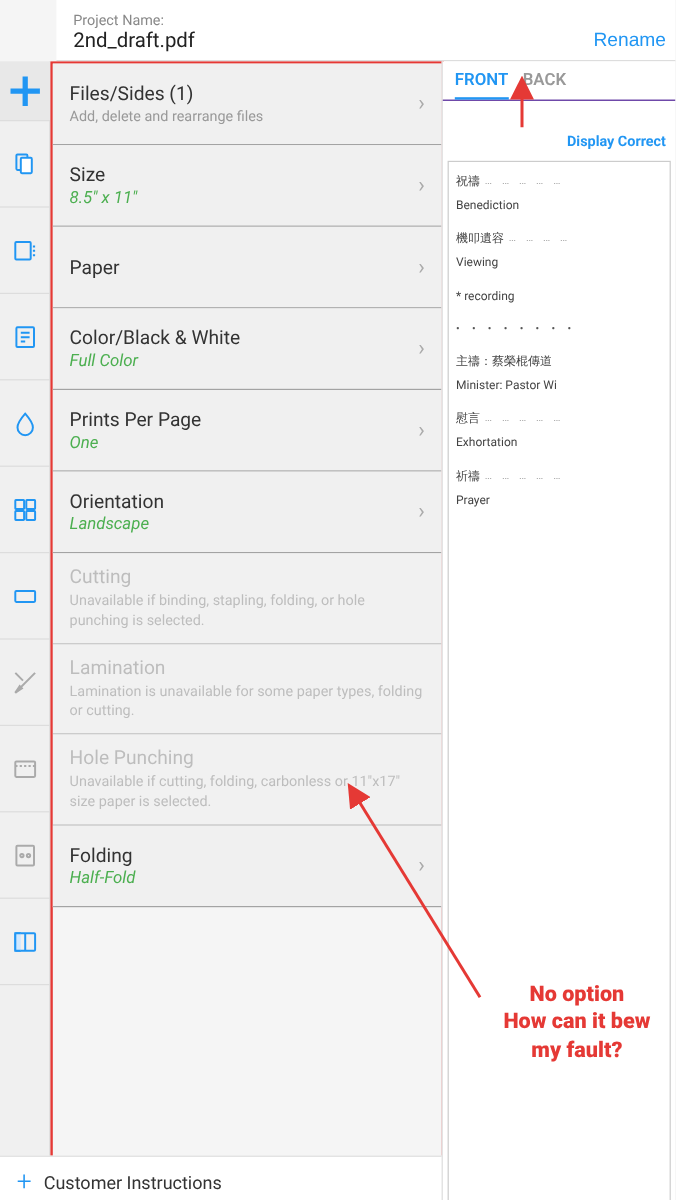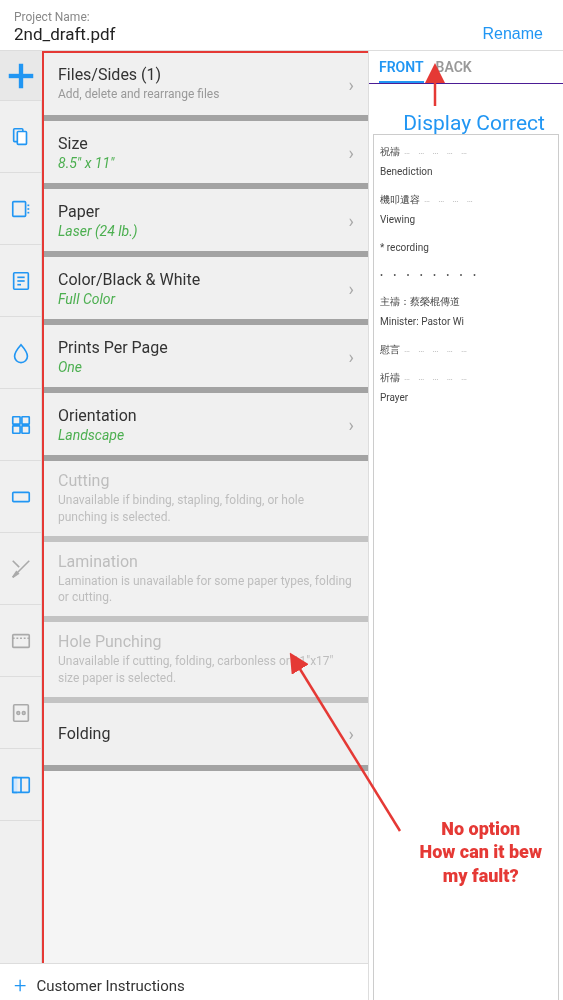--- a/index.html
+++ b/index.html
@@ -8,22 +8,23 @@
       background: #f5f5f5;
       width: 563px;
       min-height: 1000px;
       position: relative;
       overflow-x: hidden;
     }
 
     
     .header {
       background: #fff;
-      padding: 10px 20px 6px 14px;
+      padding: 10px 8px 6px 14px;
       border-bottom: 1px solid #ddd;
+      margin-left: 47px;
     }
     .header-label {
       font-size: 12px;
       color: #888;
     }
     .header-row {
       display: flex;
       align-items: center;
       justify-content: space-between;
     }
@@ -87,21 +88,21 @@
     .options-list {
       flex: 1;
       background: #f5f5f5;
       border: 2.5px solid #e53935;
       display: flex;
       flex-direction: column;
     }
 
     .option-item {
       background: #f0f0f0;
-      border-bottom: 6px solid #a3a3a3;
+      border-bottom: 1px solid #a3a3a3;
       padding: 10px 14px;
       display: flex;
       align-items: center;
       justify-content: space-between;
       cursor: pointer;
       min-height: 68px;
     }
     .option-item.unavailable {
       opacity: 0.6;
     }
@@ -187,23 +188,23 @@
     .preview-dots {
       letter-spacing: 3px;
       color: #aaa;
       font-size: 9px;
     }
 
     
     .display-correct-label {
       position: absolute;
       top: 60px;
-      right: 18px;
-      font-size: 21px;
-      font-weight: 400;
+      right: 8px;
+      font-size: 12px;
+      font-weight: 700;
       color: #2196F3;
       text-align: center;
       white-space: nowrap;
       z-index: 10;
     }
 
     
     .no-option-label {
       position: absolute;
       bottom: 120px;
@@ -368,21 +369,20 @@
         <div class="option-item-content">
           <div class="option-title">Size</div>
           <div class="option-value">8.5" x 11"</div>
         </div>
         <span class="chevron-right">›</span>
       </div>
 
       <div class="option-item">
         <div class="option-item-content">
           <div class="option-title">Paper</div>
-          <div class="option-value">Laser (24 lb.)</div>
         </div>
         <span class="chevron-right">›</span>
       </div>
 
       <div class="option-item">
         <div class="option-item-content">
           <div class="option-title">Color/Black &amp; White</div>
           <div class="option-value">Full Color</div>
         </div>
         <span class="chevron-right">›</span>
@@ -421,20 +421,21 @@
       <div class="option-item unavailable">
         <div class="option-item-content">
           <div class="option-title unavailable-text">Hole Punching</div>
           <div class="option-note">Unavailable if cutting, folding, carbonless or 11"x17" size paper is selected.</div>
         </div>
       </div>
 
       <div class="option-item">
         <div class="option-item-content">
           <div class="option-title">Folding</div>
+          <div class="option-value">Half-Fold</div>
         </div>
         <span class="chevron-right">›</span>
       </div>
 
       <div style="flex:1; min-height: 10px;"></div>
     </div>
   </div>
 
   <div class="bottom-bar">
     <span class="plus-icon-bottom">+</span>
@@ -478,20 +479,23 @@
         <span>主禱：蔡榮棍傳道</span>
       </div>
       <div class="preview-line">
         <span>Minister: Pastor Wi</span>
       </div>
       <div style="height:8px"></div>
       <div class="preview-line">
         <span>慰言</span>
         <span class="preview-dots">… … … … …</span>
       </div>
+      <div class="preview-line">
+        <span>Exhortation</span>
+      </div>
       <div style="height:8px"></div>
       <div class="preview-line">
         <span>祈禱</span>
         <span class="preview-dots">… … … … …</span>
       </div>
       <div class="preview-line">
         <span>Prayer</span>
       </div>
     </div>
 

